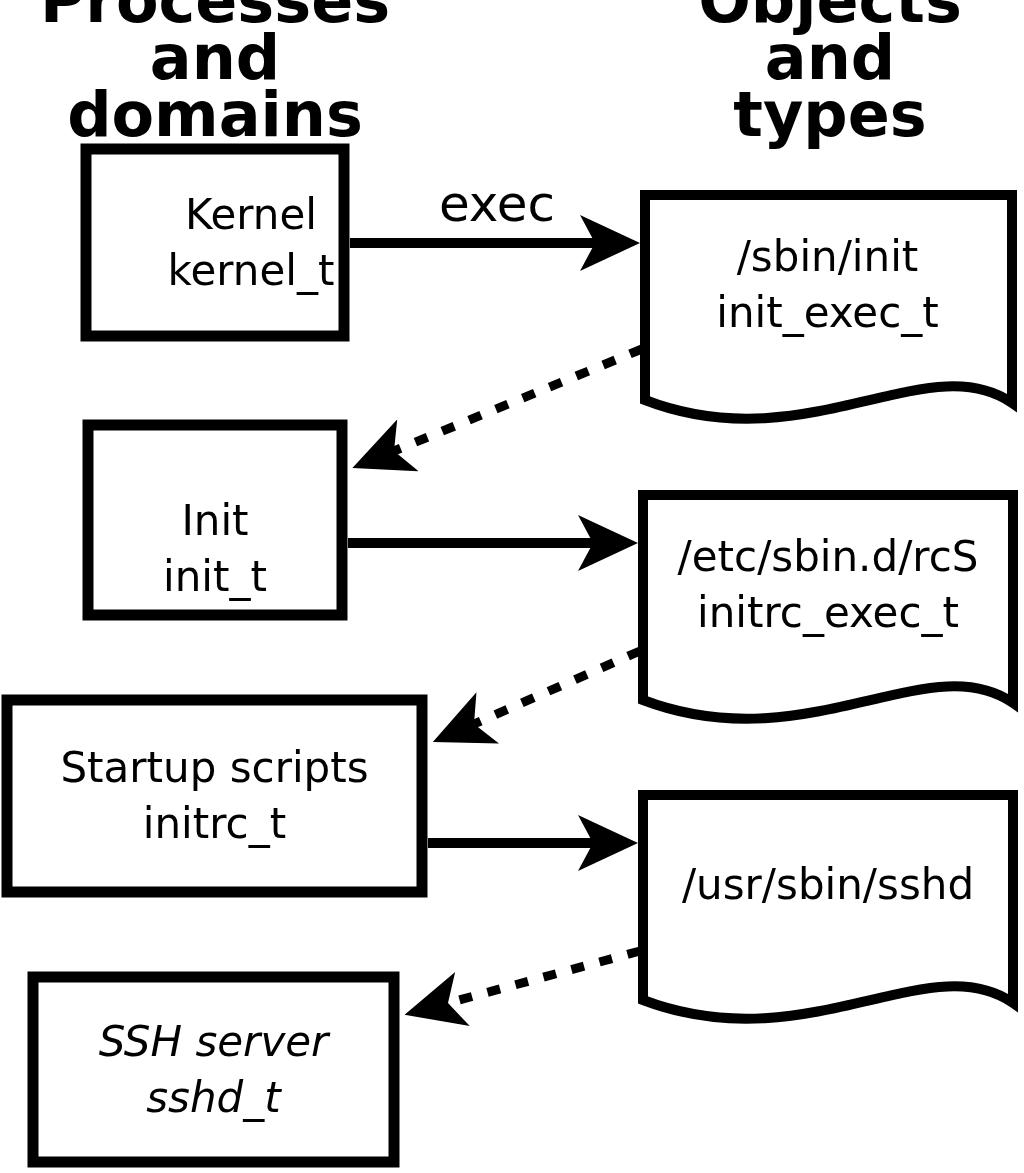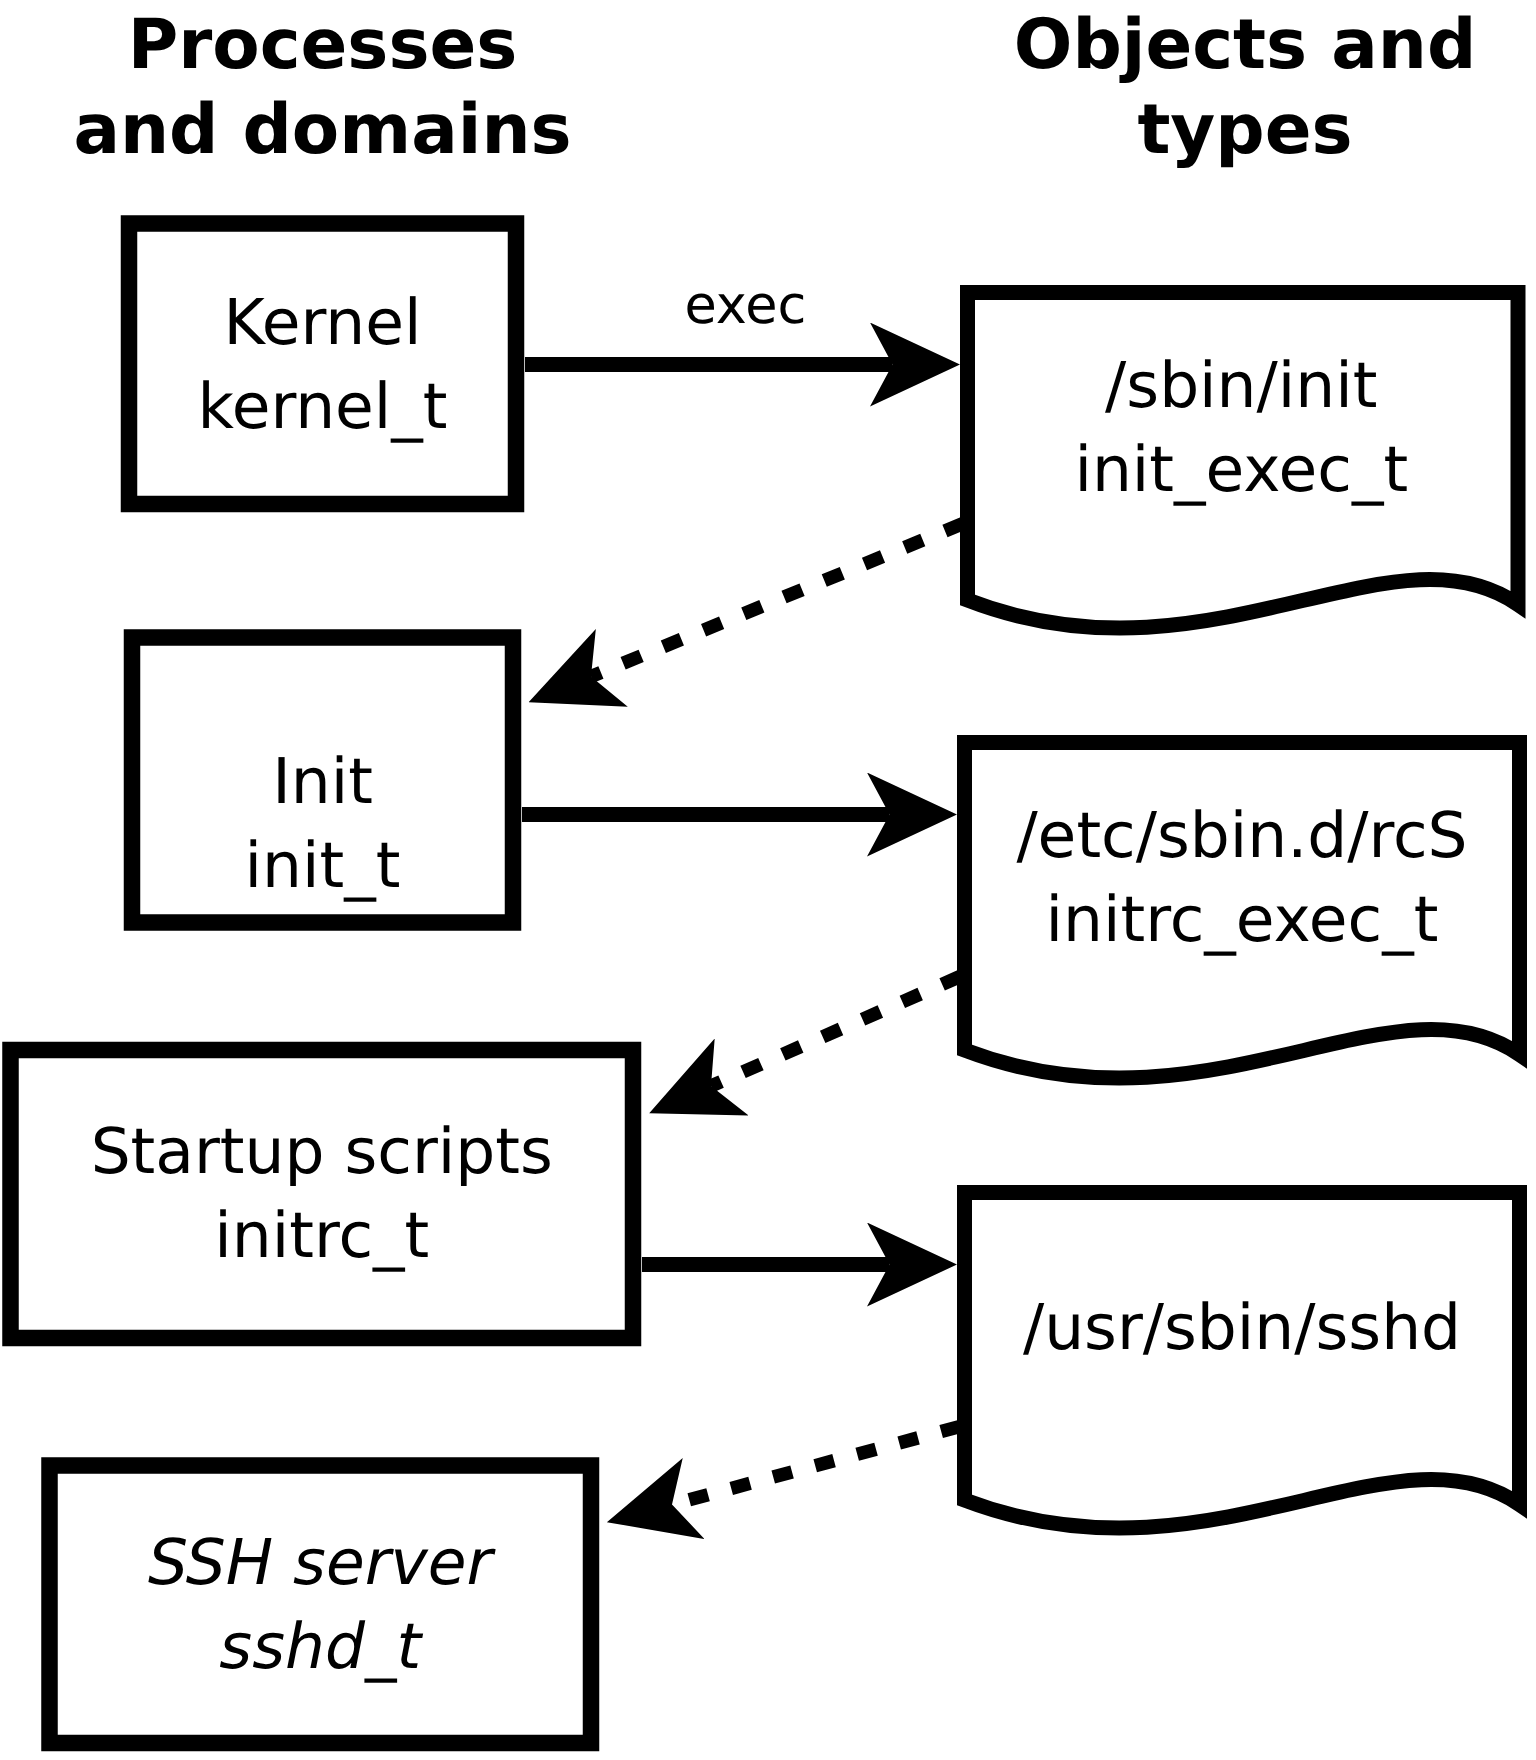--- a/index.html
+++ b/index.html
@@ -24,32 +24,32 @@
   .overlay {
     position: absolute;
     display: flex;
     flex-direction: column;
     align-items: center;
     justify-content: center;
     text-align: center;
     pointer-events: none;
   }
   .column-header {
-    font-size: 46px;
+    font-size: 62px;
     font-weight: 700;
     line-height: 57px;
     letter-spacing: 0px;
   }
   .node-label {
     font-size: 42px;
     line-height: 56px;
     font-weight: 400;
   }
   .edge-label {
-    font-size: 35px;
+    font-size: 50px;
     line-height: 48px;
     font-weight: 400;
   }
 </style>
 </head>
 <body>
 
 <div class="canvas">
 
   <svg width="1024" height="1173" viewBox="0 0 1024 1173">
@@ -83,21 +83,21 @@
   </div>
   <div class="overlay column-header" style="left:630px; top:0px; width:400px; height:115px;">
     <span>Objects and</span>
     <span>types</span>
   </div>
 
   <div class="overlay edge-label" style="left:417px; top:178px; width:160px; height:52px;">
     <span>exec</span>
   </div>
 
-  <div class="overlay node-label" style="left:80px; top:143px; width:270px; height:200px;">
+  <div class="overlay node-label" style="left:80px; top:143px; width:270px; height:200px;padding-left:36px;">
     <span>Kernel</span>
     <span>kernel_t</span>
   </div>
   <div class="overlay node-label" style="left:82px; top:420px; width:266px; height:257px;">
     <span>Init</span>
     <span>init_t</span>
   </div>
   <div class="overlay node-label" style="left:1px; top:694px; width:427px; height:204px;">
     <span>Startup scripts</span>
     <span>initrc_t</span>

